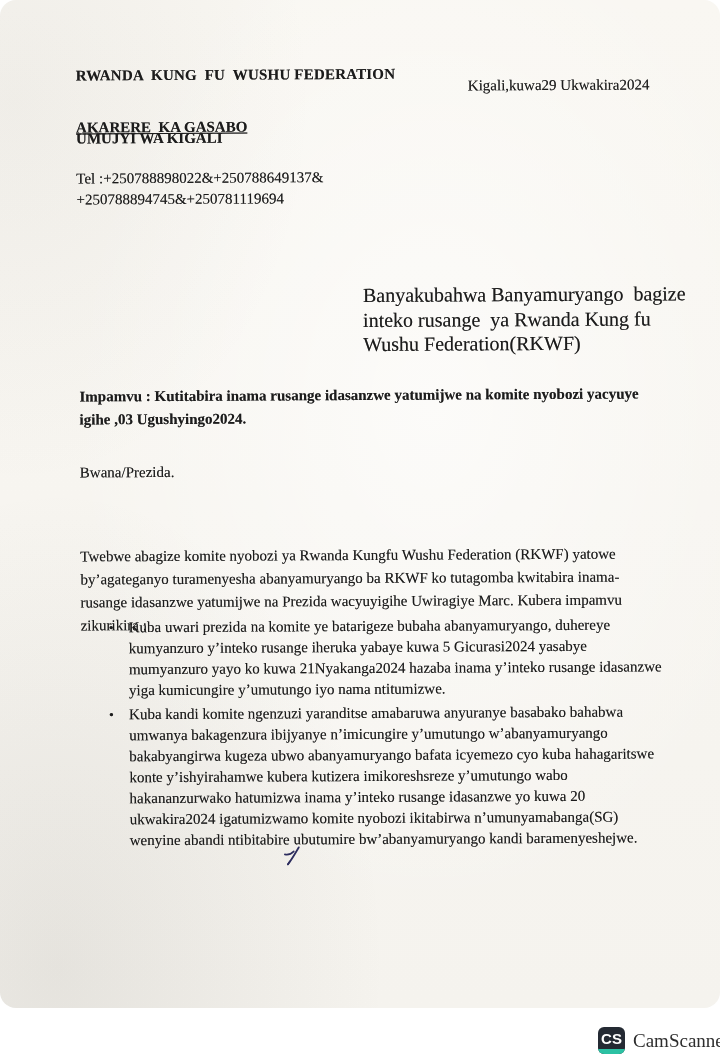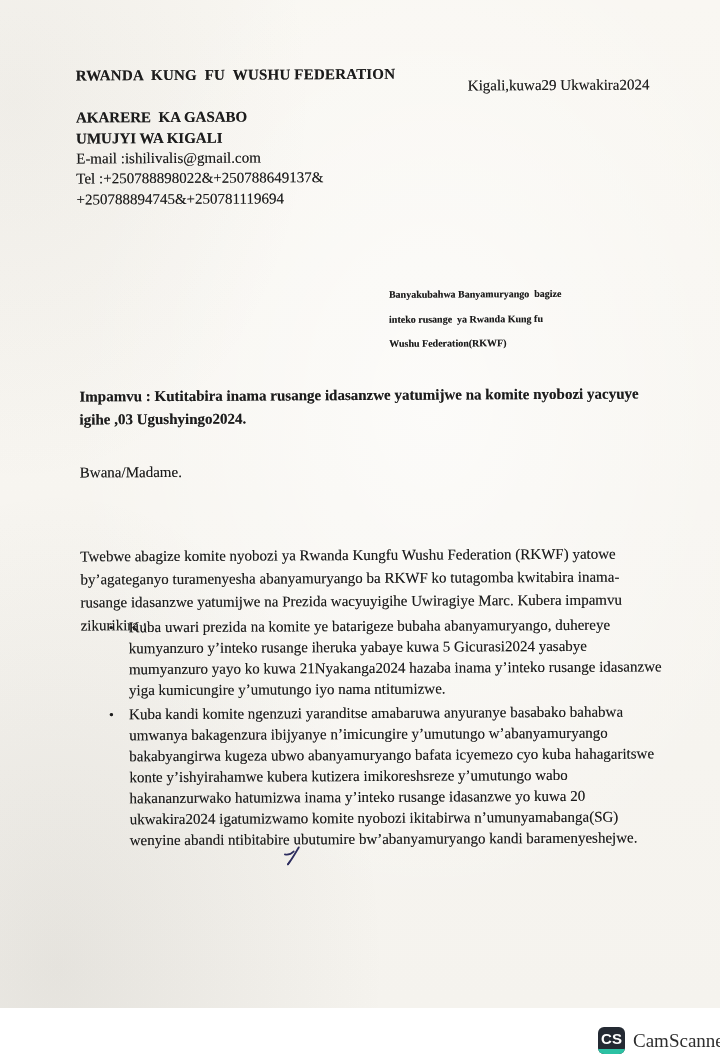--- a/index.html
+++ b/index.html
@@ -13,44 +13,45 @@
   }
   .scan-page {
     position: absolute;
     left: 0; top: 0;
     width: 720px; height: 1008px;
     background:
       radial-gradient(ellipse at 8% 96%, rgba(90,85,75,0.10), transparent 35%),
       radial-gradient(ellipse at 2% 10%, rgba(120,115,105,0.07), transparent 30%),
       radial-gradient(ellipse at 60% 40%, rgba(255,255,255,0.6), transparent 60%),
       linear-gradient(#f9f7f2, #f5f3ee);
+    border-radius: 16px;
   }
   .content {
     position: absolute;
     left: 0; top: 0;
     width: 720px; height: 1008px;
     transform: rotate(-0.3deg);
     color: #1c1c1c;
   }
   .txt {
     position: absolute;
     white-space: pre-wrap;
     font-size: 15px;
     line-height: 21px;
     text-shadow: 0 0 0.5px rgba(20,20,20,0.55);
   }
   .org-name        { left: 78px;  top: 64px;  font-weight: bold; letter-spacing: 0.2px; }
   .lh-line-0       { left: 78px;  top: 85px;  font-weight: 600; }
-  .lh-line-1       { left: 78px;  top: 106px; font-weight: 600; }
+  .lh-line-1       { left: 78px;  top: 116px; font-weight: 600; text-decoration: underline; }
   .lh-line-2       { left: 78px;  top: 127px; font-weight: 700; }
   .lh-line-3       { left: 78px;  top: 147px; }
   .lh-line-4       { left: 78px;  top: 167px; }
   .lh-line-5       { left: 78px;  top: 188px; }
   .date-line       { left: 470px; top: 64px; margin-top: 12px; }
-  .recipient       { left: 390px; top: 283px; font-weight: bold; font-size: 10px; line-height: 24.5px; }
+  .recipient       { left: 364px; top: 283px; font-weight: normal; font-size: 20px; line-height: 24.5px; }
   .subject         { left: 80px;  top: 384px; font-weight: bold; line-height: 23px; width: 600px; }
   .salutation      { left: 80px;  top: 461px; }
   .greeting        { left: 80px;  top: 522px; }
   .intro           { left: 80px;  top: 544px; line-height: 23px; width: 590px; }
   .bullet-list {
     position: absolute;
     left: 108px; top: 616px;
     width: 585px;
     margin: 0; padding: 0;
     list-style: none;
@@ -120,34 +121,33 @@
 </style>
 </head>
 <body>
 
 <div class="scan-page">
   <div class="content">
 
     <div class="txt org-name">RWANDA  KUNG  FU  WUSHU FEDERATION</div>
     <div class="txt lh-line-1">AKARERE  KA GASABO</div>
     <div class="txt lh-line-2">UMUJYI WA KIGALI</div>
-    <div class="txt lh-line-3">E-mail :ishilivalis@gmail.com</div>
     <div class="txt lh-line-4">Tel :+250788898022&amp;+250788649137&amp;</div>
     <div class="txt lh-line-5">+250788894745&amp;+250781119694</div>
 
     <div class="txt date-line">Kigali,kuwa29 Ukwakira2024</div>
 
     <div class="txt recipient">Banyakubahwa Banyamuryango  bagize
 inteko rusange  ya Rwanda Kung fu
 Wushu Federation(RKWF)</div>
 
     <div class="txt subject">Impamvu : Kutitabira inama rusange idasanzwe yatumijwe na komite nyobozi yacyuye
 igihe ,03 Ugushyingo2024.</div>
 
-    <div class="txt salutation">Bwana/Madame.</div>
+    <div class="txt salutation">Bwana/Prezida.</div>
 
 
     <div class="txt intro">Twebwe abagize komite nyobozi ya Rwanda Kungfu Wushu Federation (RKWF) yatowe
 by’agateganyo turamenyesha abanyamuryango ba RKWF ko tutagomba kwitabira inama-
 rusange idasanzwe yatumijwe na Prezida wacyuyigihe Uwiragiye Marc. Kubera impamvu
 zikurikira :</div>
 
     <ul class="bullet-list">
       <li class="bullet-item">
         <span class="bullet-dot">•</span>

